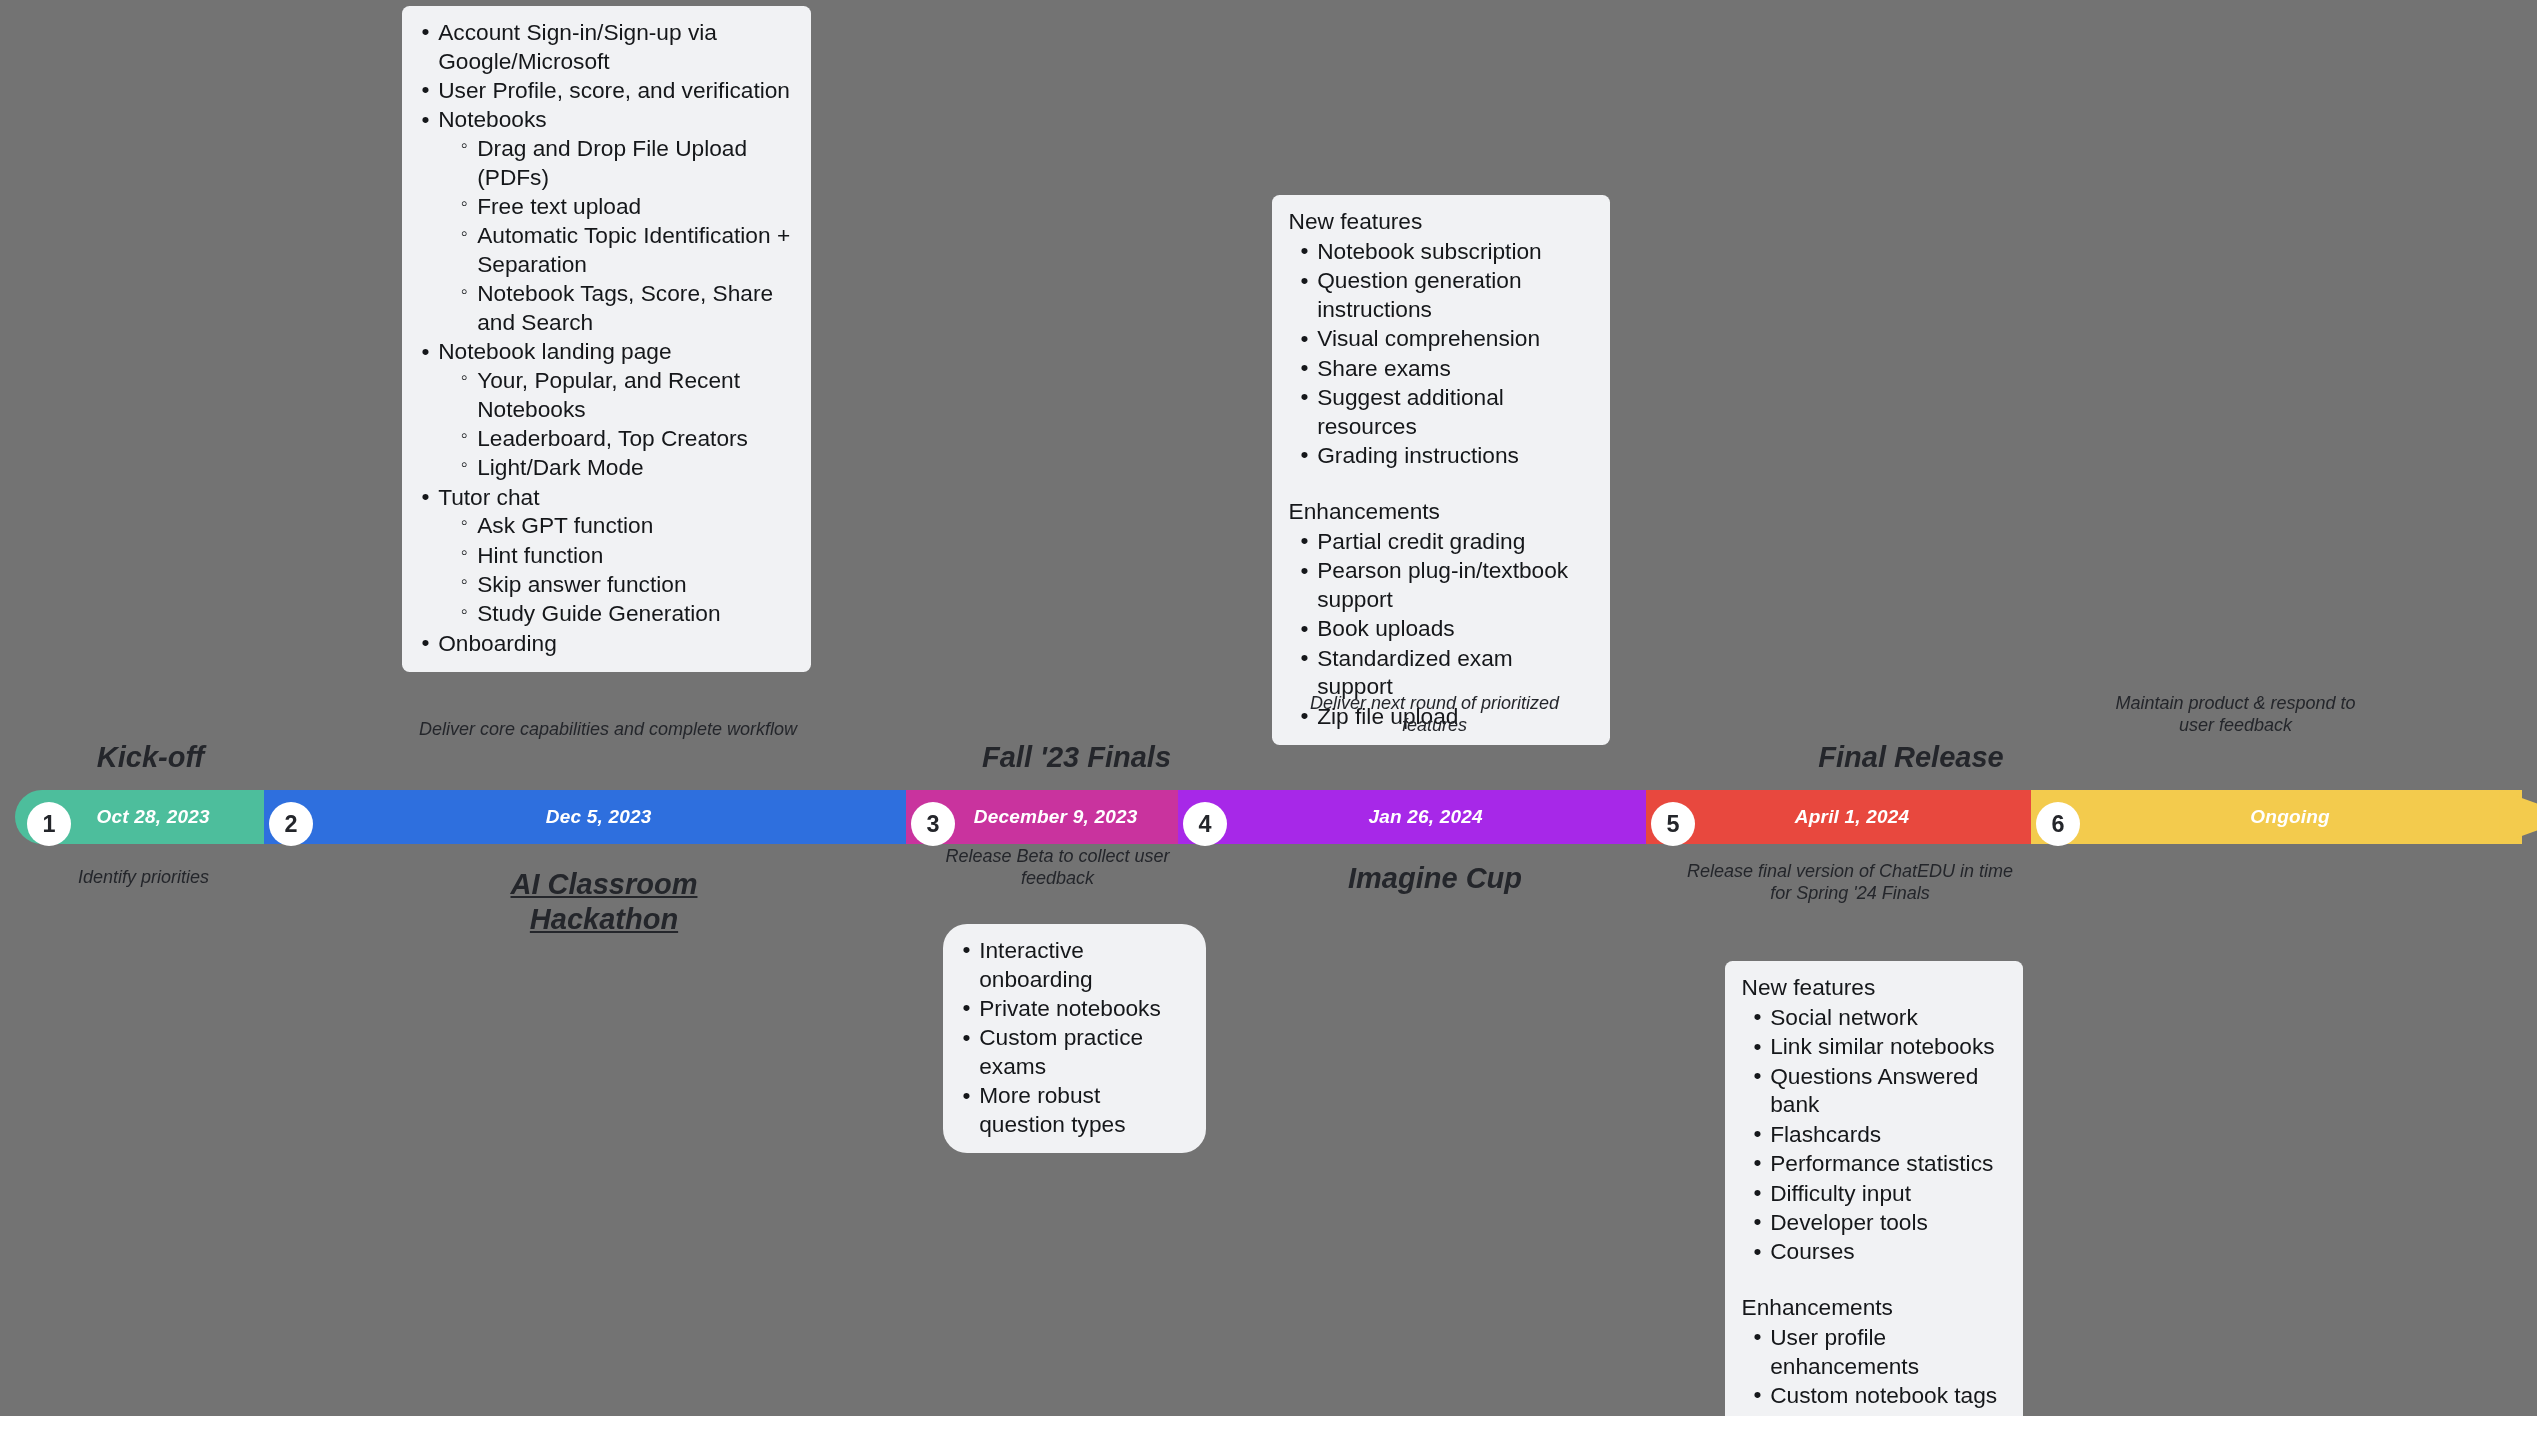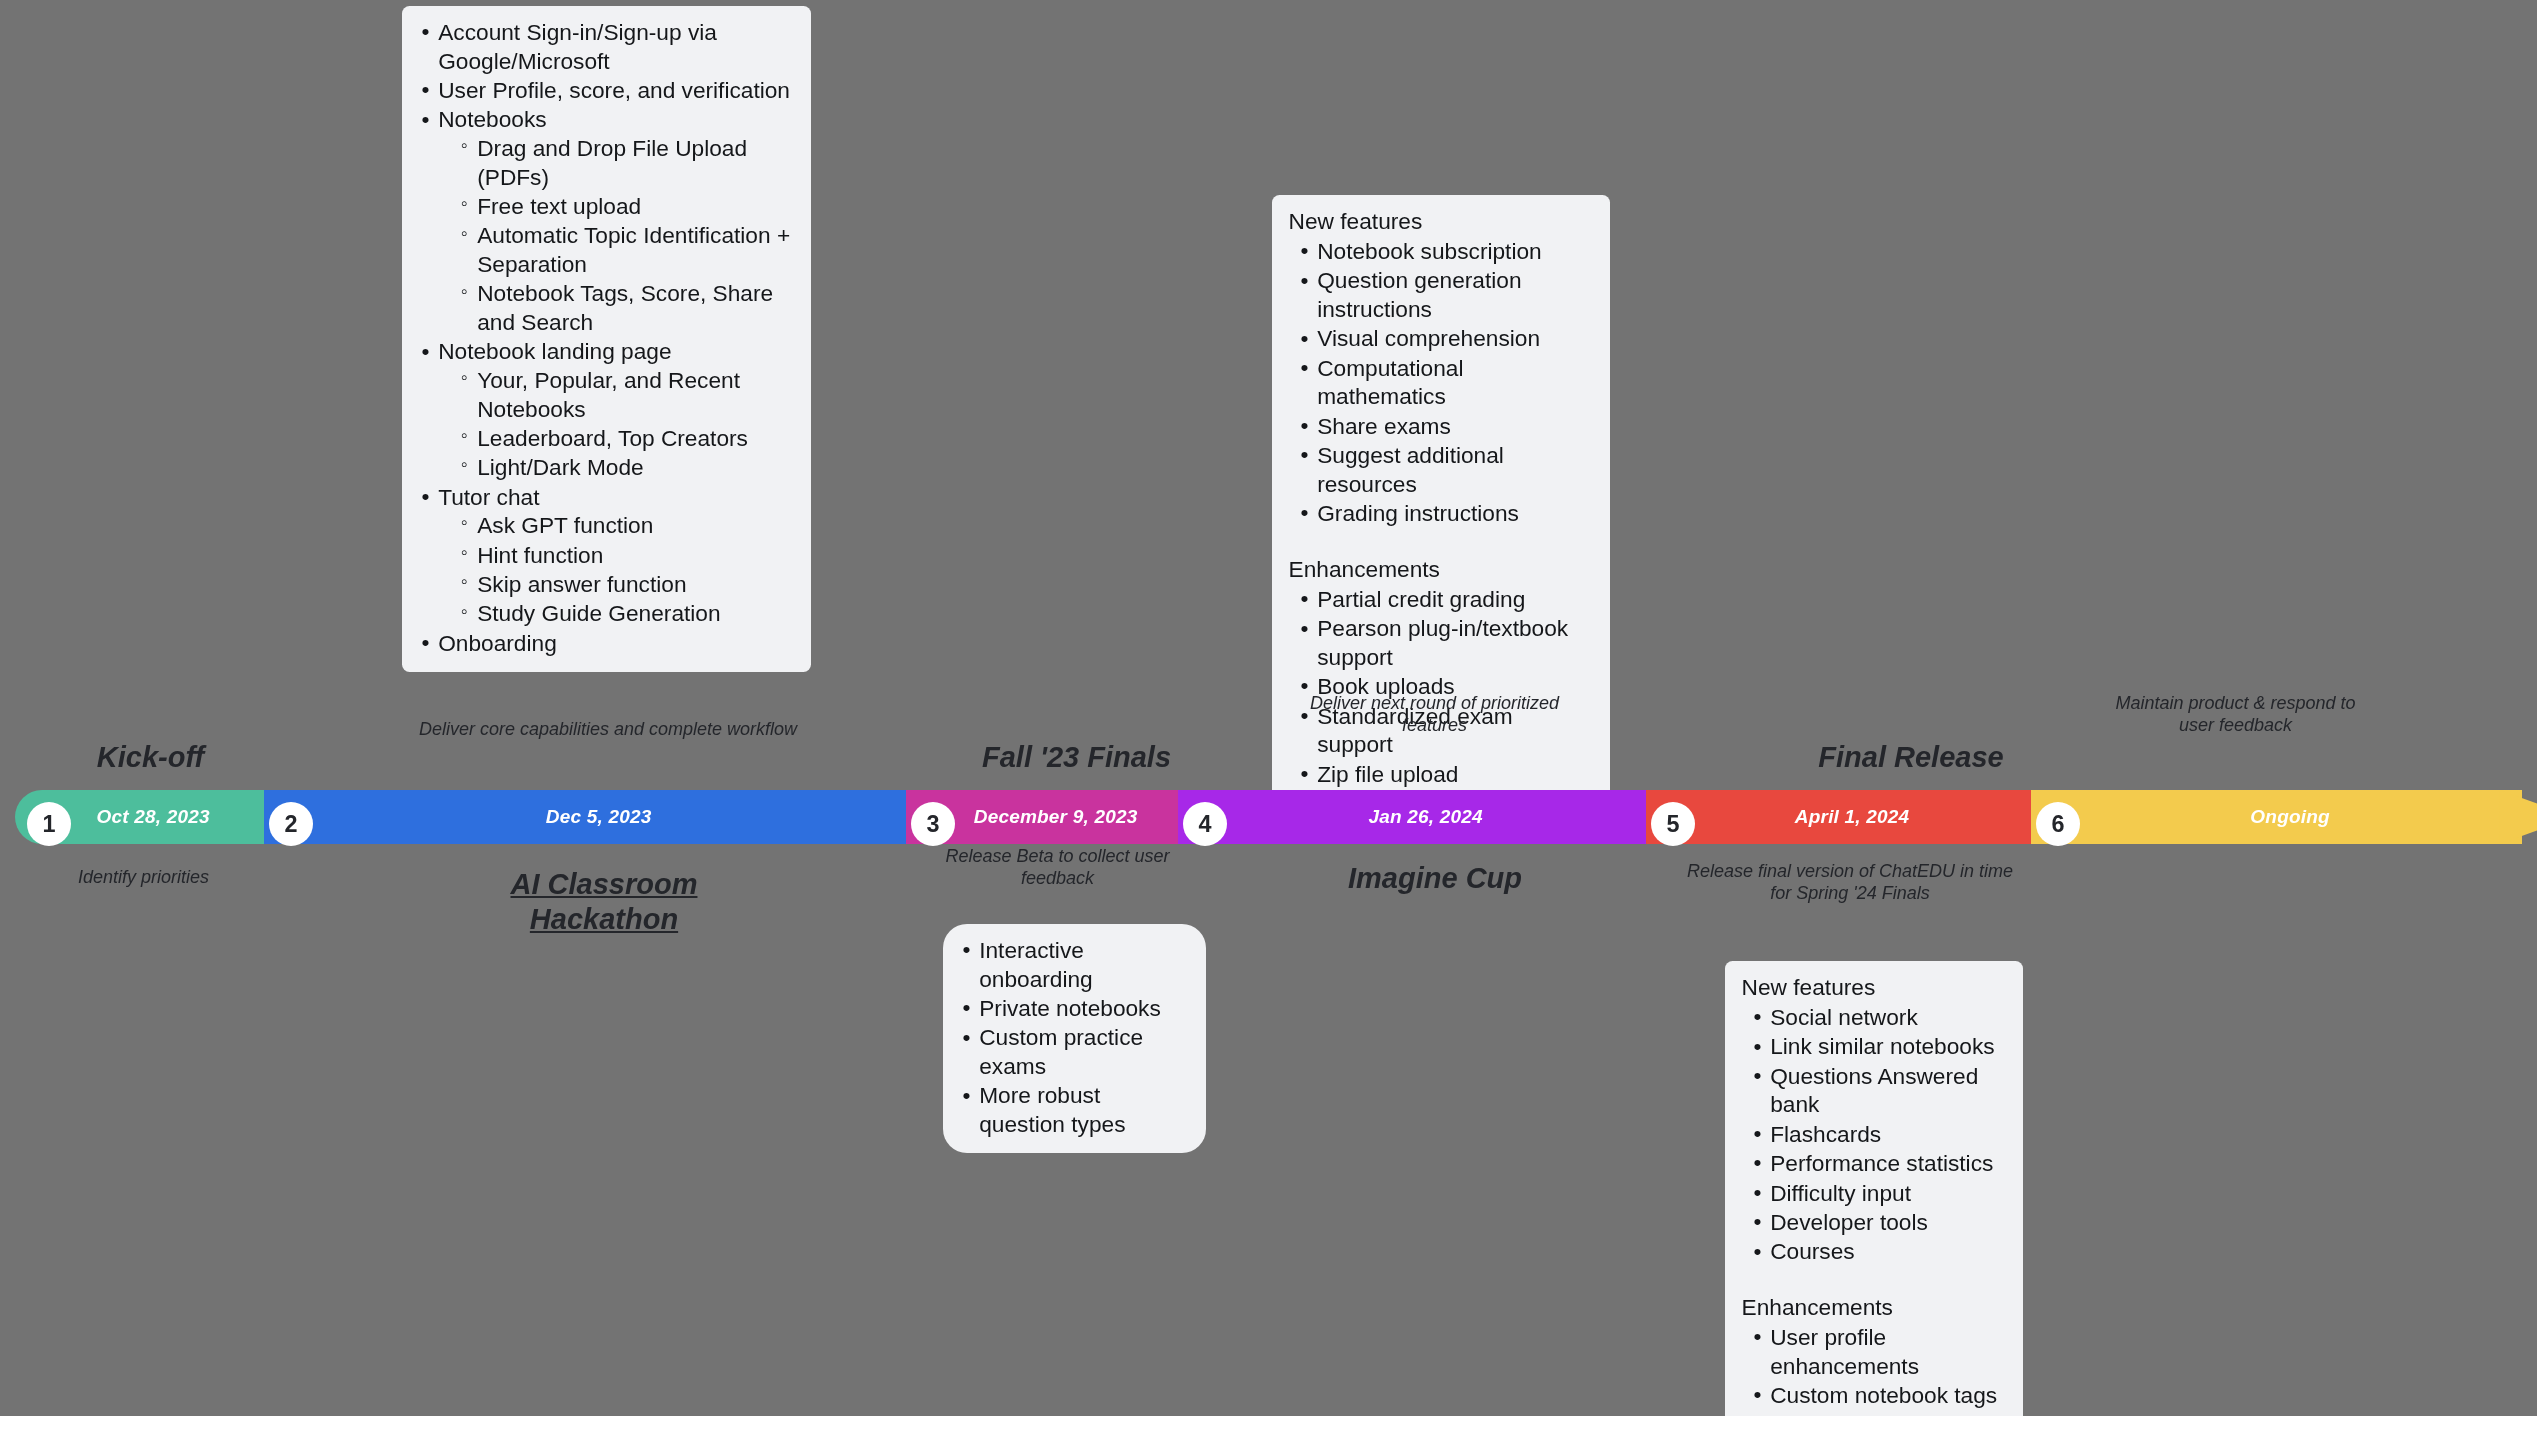--- a/index.html
+++ b/index.html
@@ -164,21 +164,20 @@
       </li>
     </ul>
   </div>
 
   <div class="box indent-head" id="box-phase4" style="left:1272px; top:195px; width:338px;">
     <div class="box-head">New features</div>
     <ul class="lvl1">
       <li class="b1"><span>Notebook subscription</span></li>
       <li class="b1"><span>Question generation instructions</span></li>
       <li class="b1"><span>Visual comprehension</span></li>
-      <li class="b1"><span>Computational mathematics</span></li>
       <li class="b1"><span>Share exams</span></li>
       <li class="b1"><span>Suggest additional resources</span></li>
       <li class="b1"><span>Grading instructions</span></li>
     </ul>
     <div class="box-head spaced">Enhancements</div>
     <ul class="lvl1">
       <li class="b1"><span>Partial credit grading</span></li>
       <li class="b1"><span>Pearson plug-in/textbook support</span></li>
       <li class="b1"><span>Book uploads</span></li>
       <li class="b1"><span>Standardized exam support</span></li>

